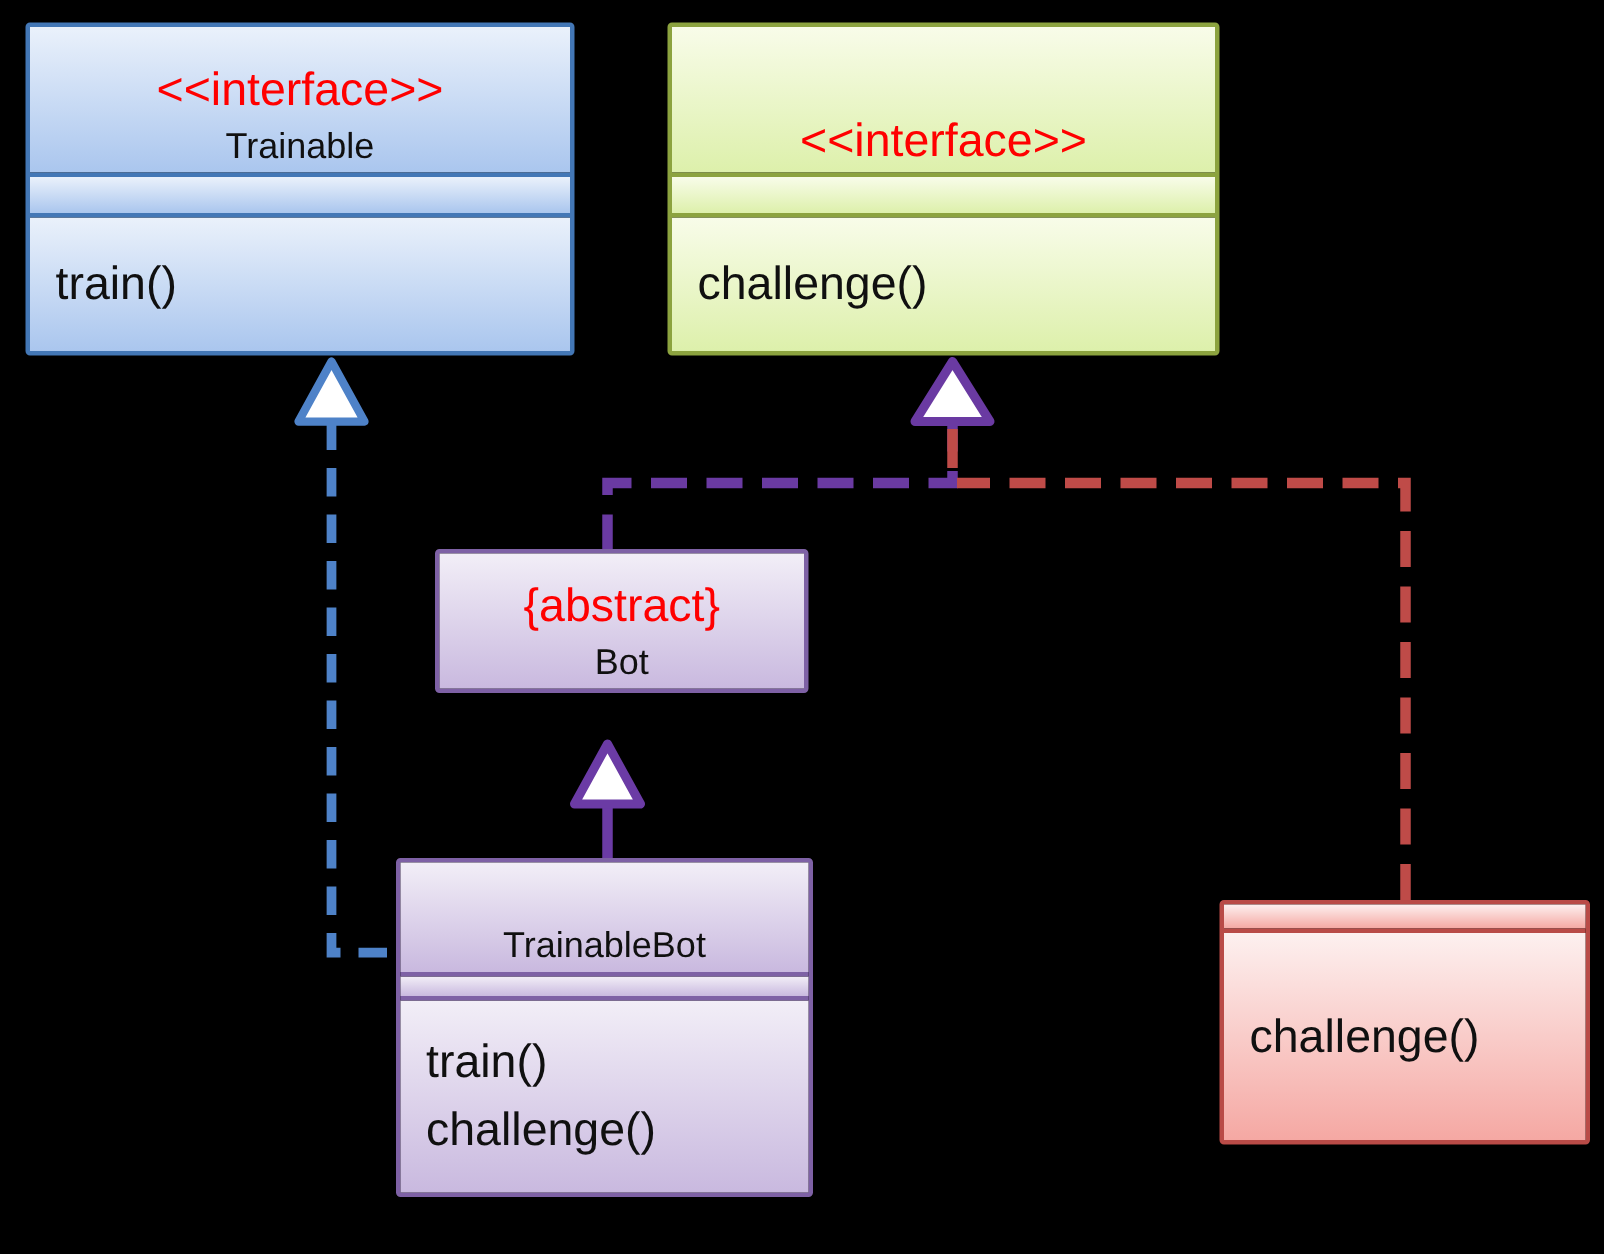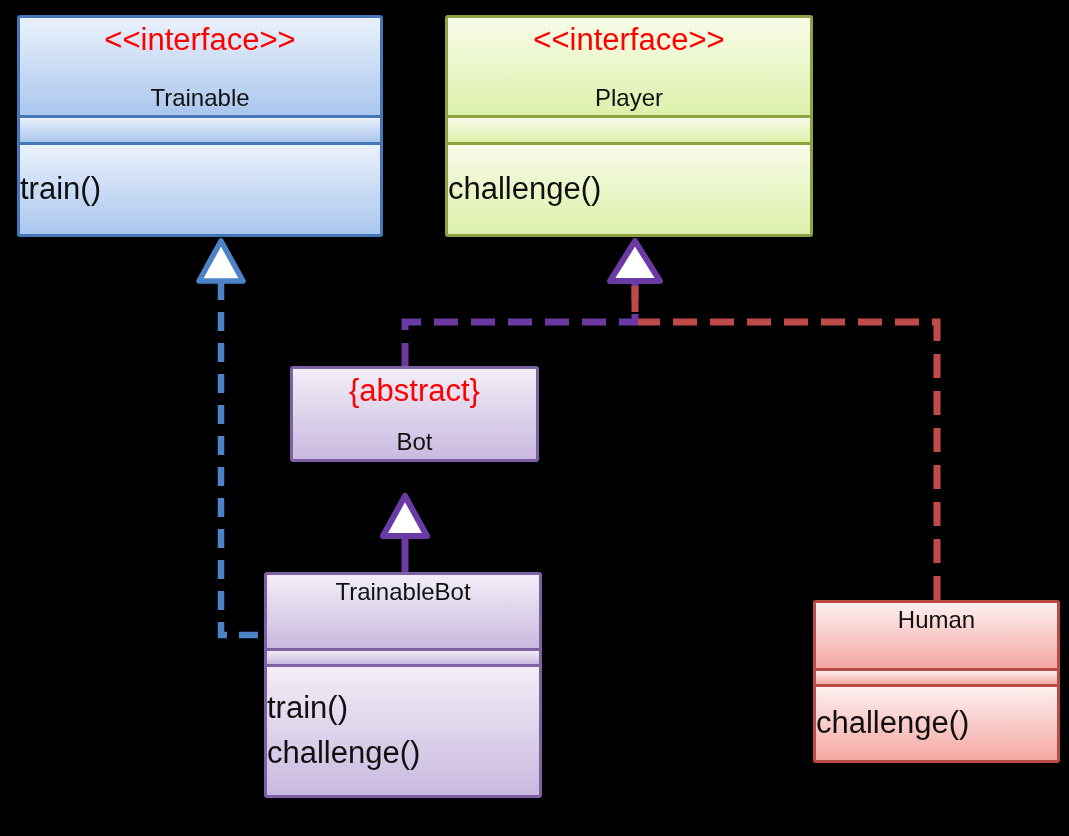--- a/index.html
+++ b/index.html
@@ -31,39 +31,40 @@
   .sec {
     box-sizing: border-box;
     background: linear-gradient(180deg, var(--g1) 0%, var(--g2) 100%);
   }
   .sec + .sec {
     border-top: 3px solid var(--bd);
   }
   .sec.title {
     display: flex;
     flex-direction: column;
-    justify-content: space-between;
+    justify-content: flex-end;
     align-items: center;
     text-align: center;
   }
   .stereo {
     font-size: 31px;
     line-height: 1.4;
     color: #ff0000;
   }
   .cname {
     font-size: 24px;
     line-height: 1.4;
     color: #101010;
   }
   .sec.methods {
     flex: 1 1 auto;
     display: flex;
     flex-direction: column;
     justify-content: center;
+    padding-left: 17px;
   }
   .method {
     font-size: 31px;
     line-height: 1.45;
     color: #101010;
   }
 </style>
 </head>
 <body>
 
@@ -92,21 +93,20 @@
     </div>
     <div class="sec" style="height:27px"></div>
     <div class="sec methods">
       <div class="method">train()</div>
     </div>
   </div>
 
   <div class="uml-box" style="left: 445px; top: 15px; width: 368px; height: 222px; --g1: #f8fce9; --g2: #ddf0ab; --bd: #8ca33f;">
     <div class="sec title" style="height:97px">
       <div class="stereo" style="color: rgb(255, 0, 0);">&lt;&lt;interface&gt;&gt;</div>
-      <div class="cname">Player</div>
     </div>
     <div class="sec" style="height:27px"></div>
     <div class="sec methods">
       <div class="method">challenge()</div>
     </div>
   </div>
 
   <div class="uml-box" style="left: 290px; top: 366px; width: 249px; height: 96px; --g1: #f2eef7; --g2: #c9b9df; --bd: #7e61a5;">
     <div class="sec title" style="flex:1 1 auto">
       <div class="stereo" style="color: rgb(255, 0, 0);">{abstract}</div>
@@ -119,22 +119,19 @@
       <div class="cname">TrainableBot</div>
     </div>
     <div class="sec" style="height:16px"></div>
     <div class="sec methods">
       <div class="method">train()</div>
       <div class="method">challenge()</div>
     </div>
   </div>
 
   <div class="uml-box" style="left: 813px; top: 600px; width: 247px; height: 163px; --g1: #fdf0ef; --g2: #f5a8a3; --bd: #b94b47;">
-    <div class="sec title" style="height:65px">
-      <div class="cname">Human</div>
-    </div>
     <div class="sec" style="height:16px"></div>
     <div class="sec methods">
       <div class="method">challenge()</div>
     </div>
   </div>
 
 </div>
 
 </body></html>

